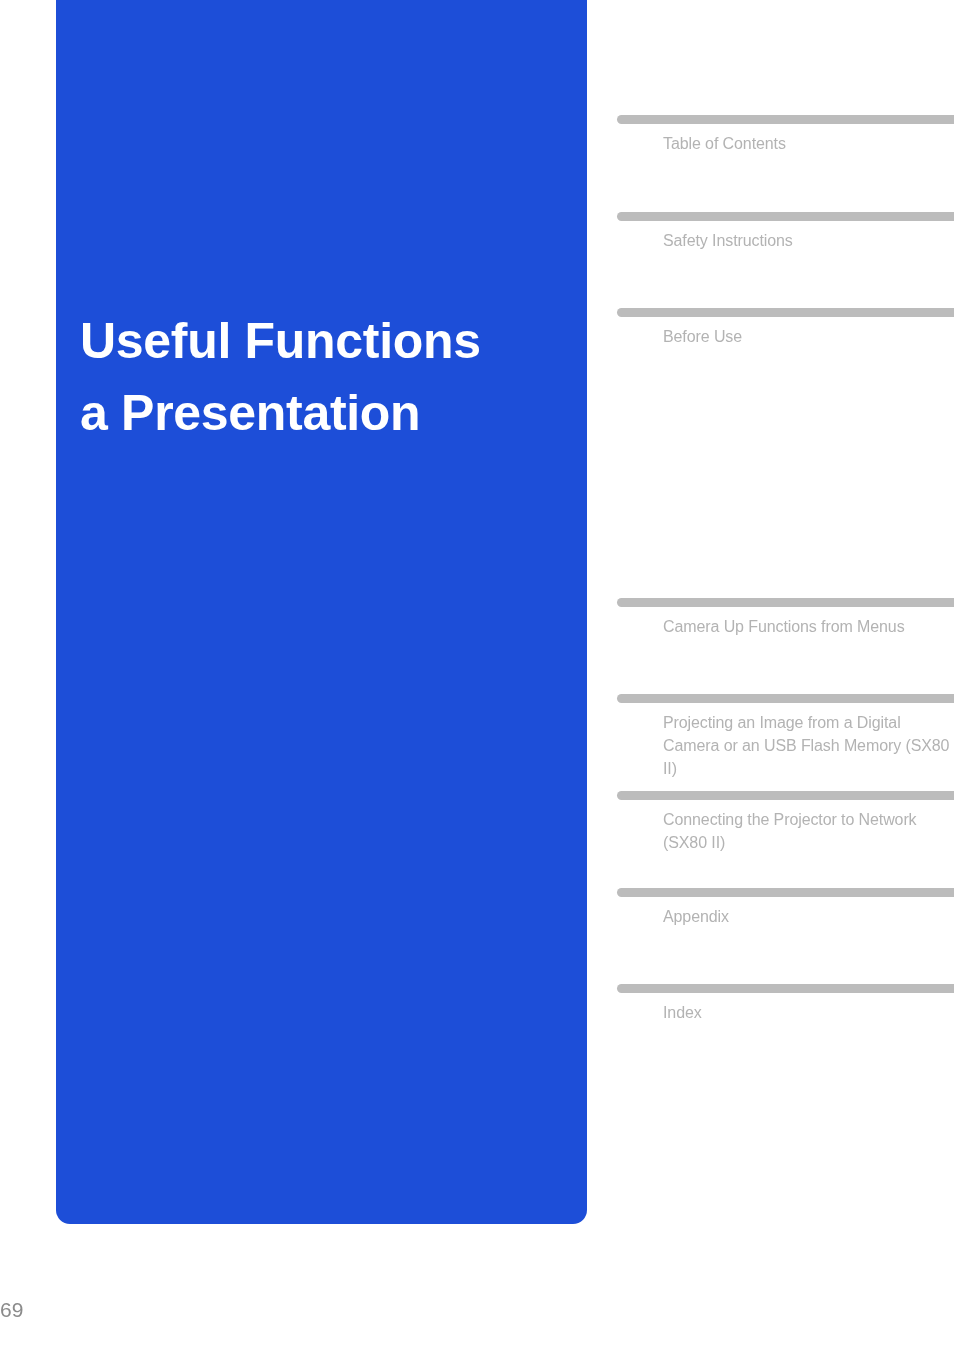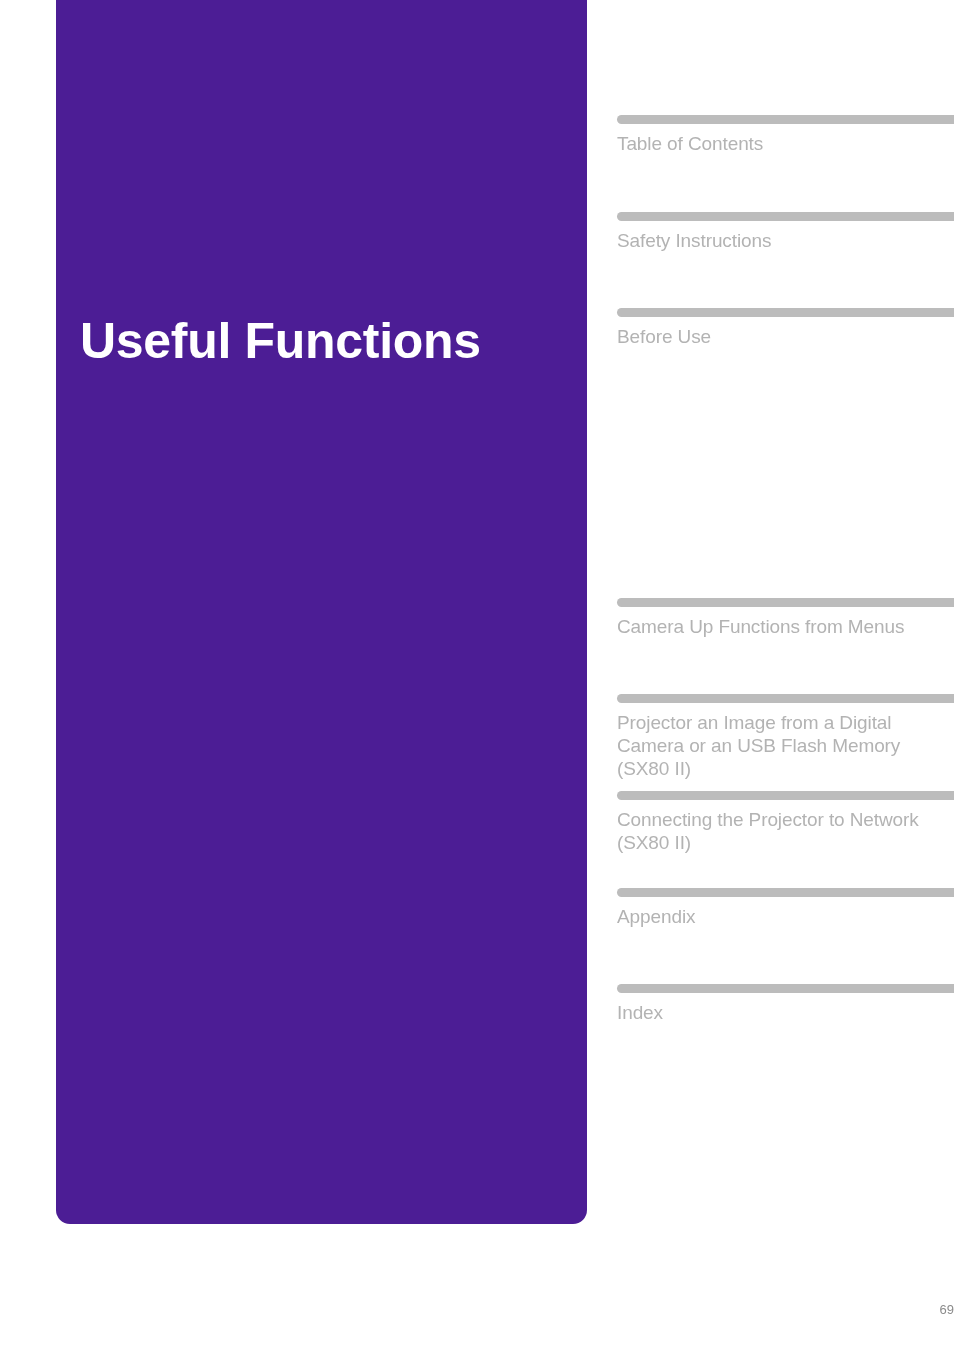--- a/index.html
+++ b/index.html
@@ -21,21 +21,21 @@
     overflow: hidden;
   }
 
   
   .title-panel {
     position: absolute;
     left: 56px;
     top: 0;
     width: 531px;
     height: 1224px;
-    background: #4c1d95;
+    background: #1d4ed8;
     border-radius: 0 0 14px 14px;
   }
 
   .chapter-title {
     position: absolute;
     left: 24px;
     top: 305px;
     width: 490px;
     margin: 0;
     color: #ffffff;
@@ -68,54 +68,56 @@
     width: 337px;
     height: 9px;
     background: #bcbcbc;
     border-radius: 4.5px 0 0 4.5px;
   }
 
   .index-label {
     display: block;
     margin-top: 8px;
     color: #b3b3b3;
-    font-size: 19px;
+    font-size: 16px;
     line-height: 23px;
     letter-spacing: -0.1px;
     white-space: pre-line;
+    margin-left: 46px;
   }
 
   
   .index-item.is-active .index-bar {
     background: #2b2b2b;
   }
   .index-item.is-active .index-label {
     color: #1d1d1d;
   }
 
   
   .page-number {
     position: absolute;
     left: 0;
     top: 1299px;
     width: 954px;
-    text-align: right;
+    text-align: left;
     color: #8b8b8b;
-    font-size: 13px;
+    font-size: 21px;
     line-height: 22px;
   }
 </style>
 </head>
 <body>
 
 <div class="page">
 
   <div class="title-panel">
     <h1 class="chapter-title">
       <span class="tline">Useful Functions</span>
+      <span class="tline">a Presentation</span>
     </h1>
   </div>
 
   <nav class="index-col">
 
     <div class="index-item" style="top:115px">
       <div class="index-bar"></div>
       <span class="index-label">Table of Contents</span>
     </div>
 
@@ -131,21 +133,21 @@
 
 
 
     <div class="index-item" style="top:598px">
       <div class="index-bar"></div>
       <span class="index-label">Camera Up Functions from Menus</span>
     </div>
 
     <div class="index-item" style="top:694px">
       <div class="index-bar"></div>
-      <span class="index-label">Projector an Image from a Digital Camera or an USB Flash Memory (SX80 II)</span>
+      <span class="index-label">Projecting an Image from a Digital Camera or an USB Flash Memory (SX80 II)</span>
     </div>
 
     <div class="index-item" style="top:791px">
       <div class="index-bar"></div>
       <span class="index-label">Connecting the Projector to Network (SX80 II)</span>
     </div>
 
     <div class="index-item" style="top:984px">
       <div class="index-bar"></div>
       <span class="index-label">Index</span>

